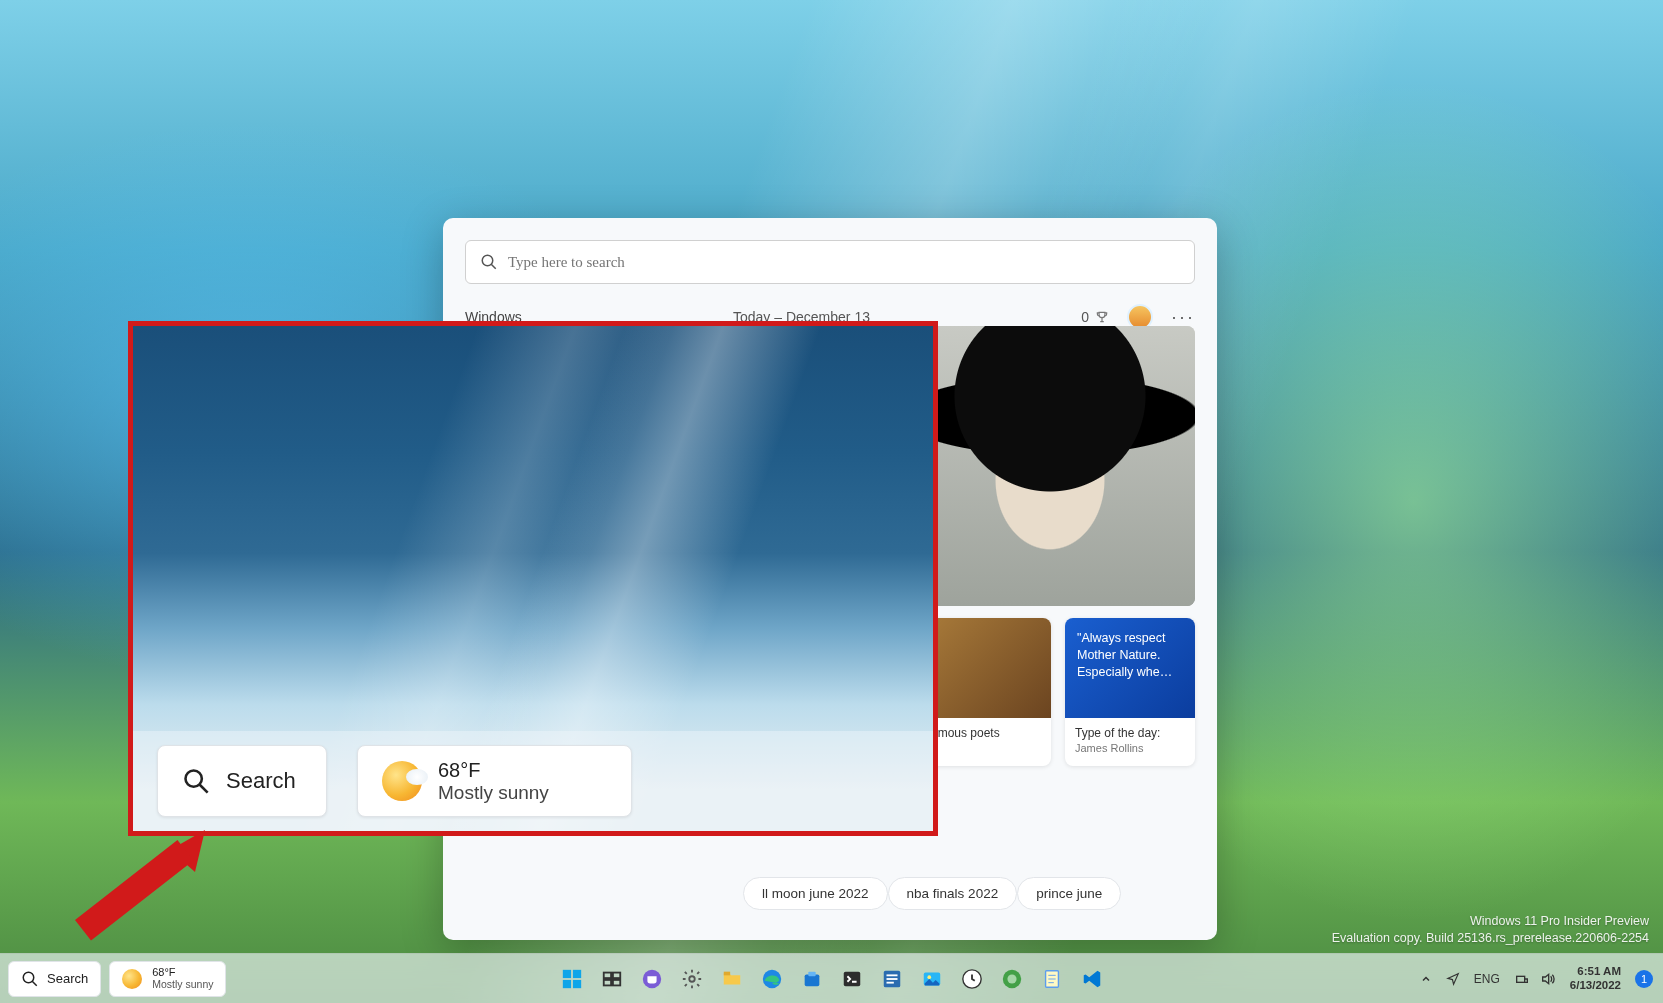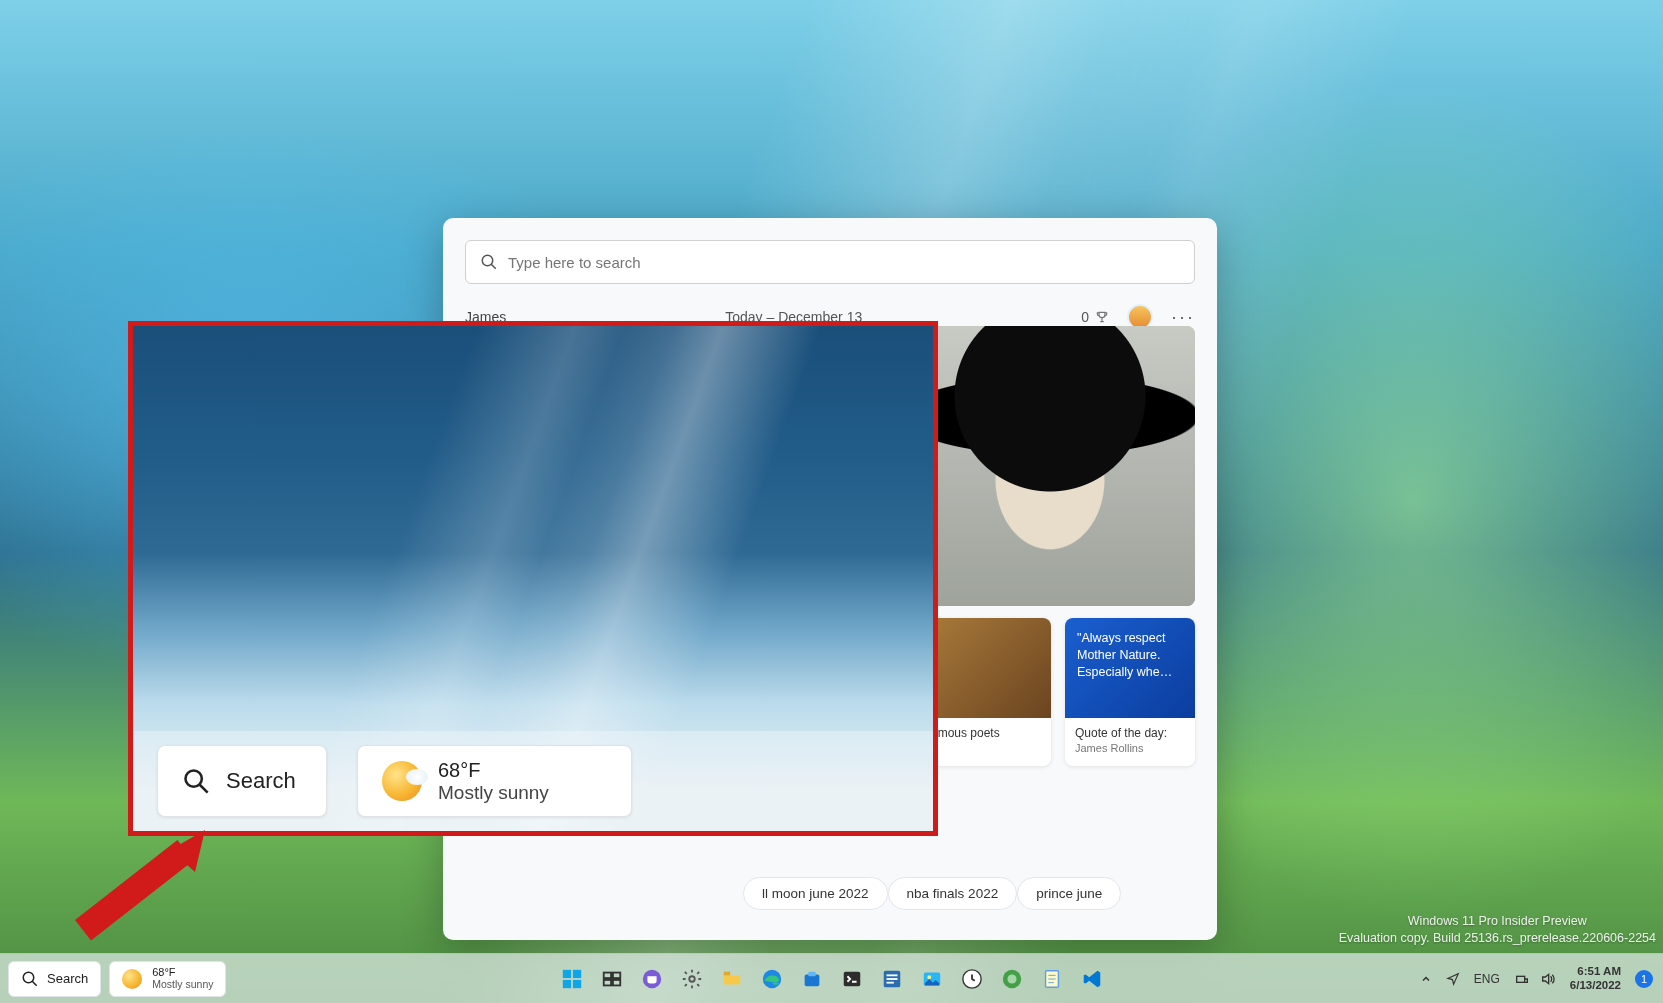--- a/index.html
+++ b/index.html
@@ -38,21 +38,21 @@
 .search-box {
   display: flex; align-items: center;
   height: 44px;
   background: #fff;
   border: 1px solid #d0d0d0;
   border-radius: 6px;
   padding: 0 14px;
   gap: 10px;
 }
 .search-box input {
-  flex: 1; border: none; outline: none; font-size: 15px; background: transparent;
+  flex: 1; border: none; outline: none; font-size: 15px; background: transparent; font-family: Liberation Serif, serif;
 }
 .search-icon, .mag-icon {
   width: 18px; height: 18px; display: inline-flex; align-items:center; justify-content:center;
 }
 .search-icon svg, .mag-icon svg { width:100%; height:100%; }
 
 .panel-row2 {
   display: flex; align-items: center; justify-content: space-between;
   margin-top: 20px; font-size: 14px; color: #444;
 }
@@ -209,22 +209,22 @@
 .tb-right .sys { display:flex; align-items:center; gap:10px; }
 .tb-right .chev { font-size:12px; cursor:pointer; }
 .notif-dot {
   width:18px; height:18px; border-radius:50%;
   background:#1a73e8; color:#fff; font-size:11px;
   display:flex; align-items:center; justify-content:center;
 }
 
 
 .watermark {
-  position:absolute; right: 7px; bottom: 56px;
-  text-align:center; color: rgba(255,255,255,0.9);
+  position:absolute; right: 14px; bottom: 56px;
+  text-align:right; color: rgba(255,255,255,0.9);
   font-size: 12.5px; line-height:1.35;
   text-shadow: 0 1px 2px rgba(0,0,0,0.3);
 }
 
 
 svg { display:block; }
 </style>
 </head>
 <body>
 
@@ -234,21 +234,21 @@
       <svg viewBox="0 0 24 24" fill="none" stroke="#555" stroke-width="2">
         <circle cx="10" cy="10" r="7"></circle>
           <line x1="15" y1="15" x2="21" y2="21"></line>
       </svg>
     </span>
     <input type="text" placeholder="Type here to search" style="">
   </div>
 
   <div class="panel-row2">
     <div class="lhs">
-      <span>James</span>
+      <span>Windows</span>
     </div>
     <div class="mid">Today – December 13</div>
     <div class="rhs">
       <span class="points">
         <span>0</span>
         <svg class="trophy" viewBox="0 0 24 24" fill="none" stroke="#777" stroke-width="2">
           <path d="M7 4h10v4a5 5 0 0 1-10 0V4z"></path>
             <path d="M9 20h6M12 13v7"></path>
           <path d="M7 5H4v2a3 3 0 0 0 3 3M17 5h3v2a3 3 0 0 1-3 3"></path>
         </svg>
@@ -264,21 +264,21 @@
   </div>
 
   <div class="cards-row">
     <div class="mini-card">
       <div class="img"></div>
       <div class="cap">amous poets</div>
     </div>
     <div class="mini-card">
       <div class="img quote">"Always respect Mother Nature. Especially whe…</div>
       <div class="cap">
-        <div>Quote of the day:</div>
+        <div>Type of the day:</div>
         <div class="sub">James Rollins</div>
       </div>
     </div>
   </div>
 
   <div class="chip-area">
     <div class="chip">ll moon june 2022</div>
     <div class="chip">nba finals 2022</div>
     <div class="chip">prince june</div>
   </div>

